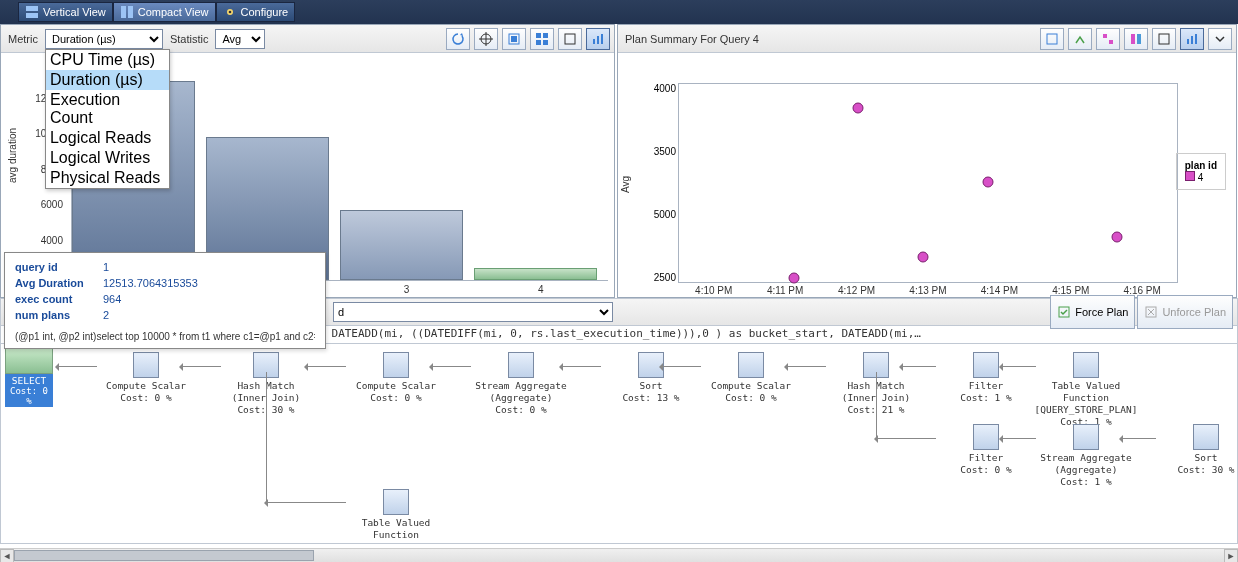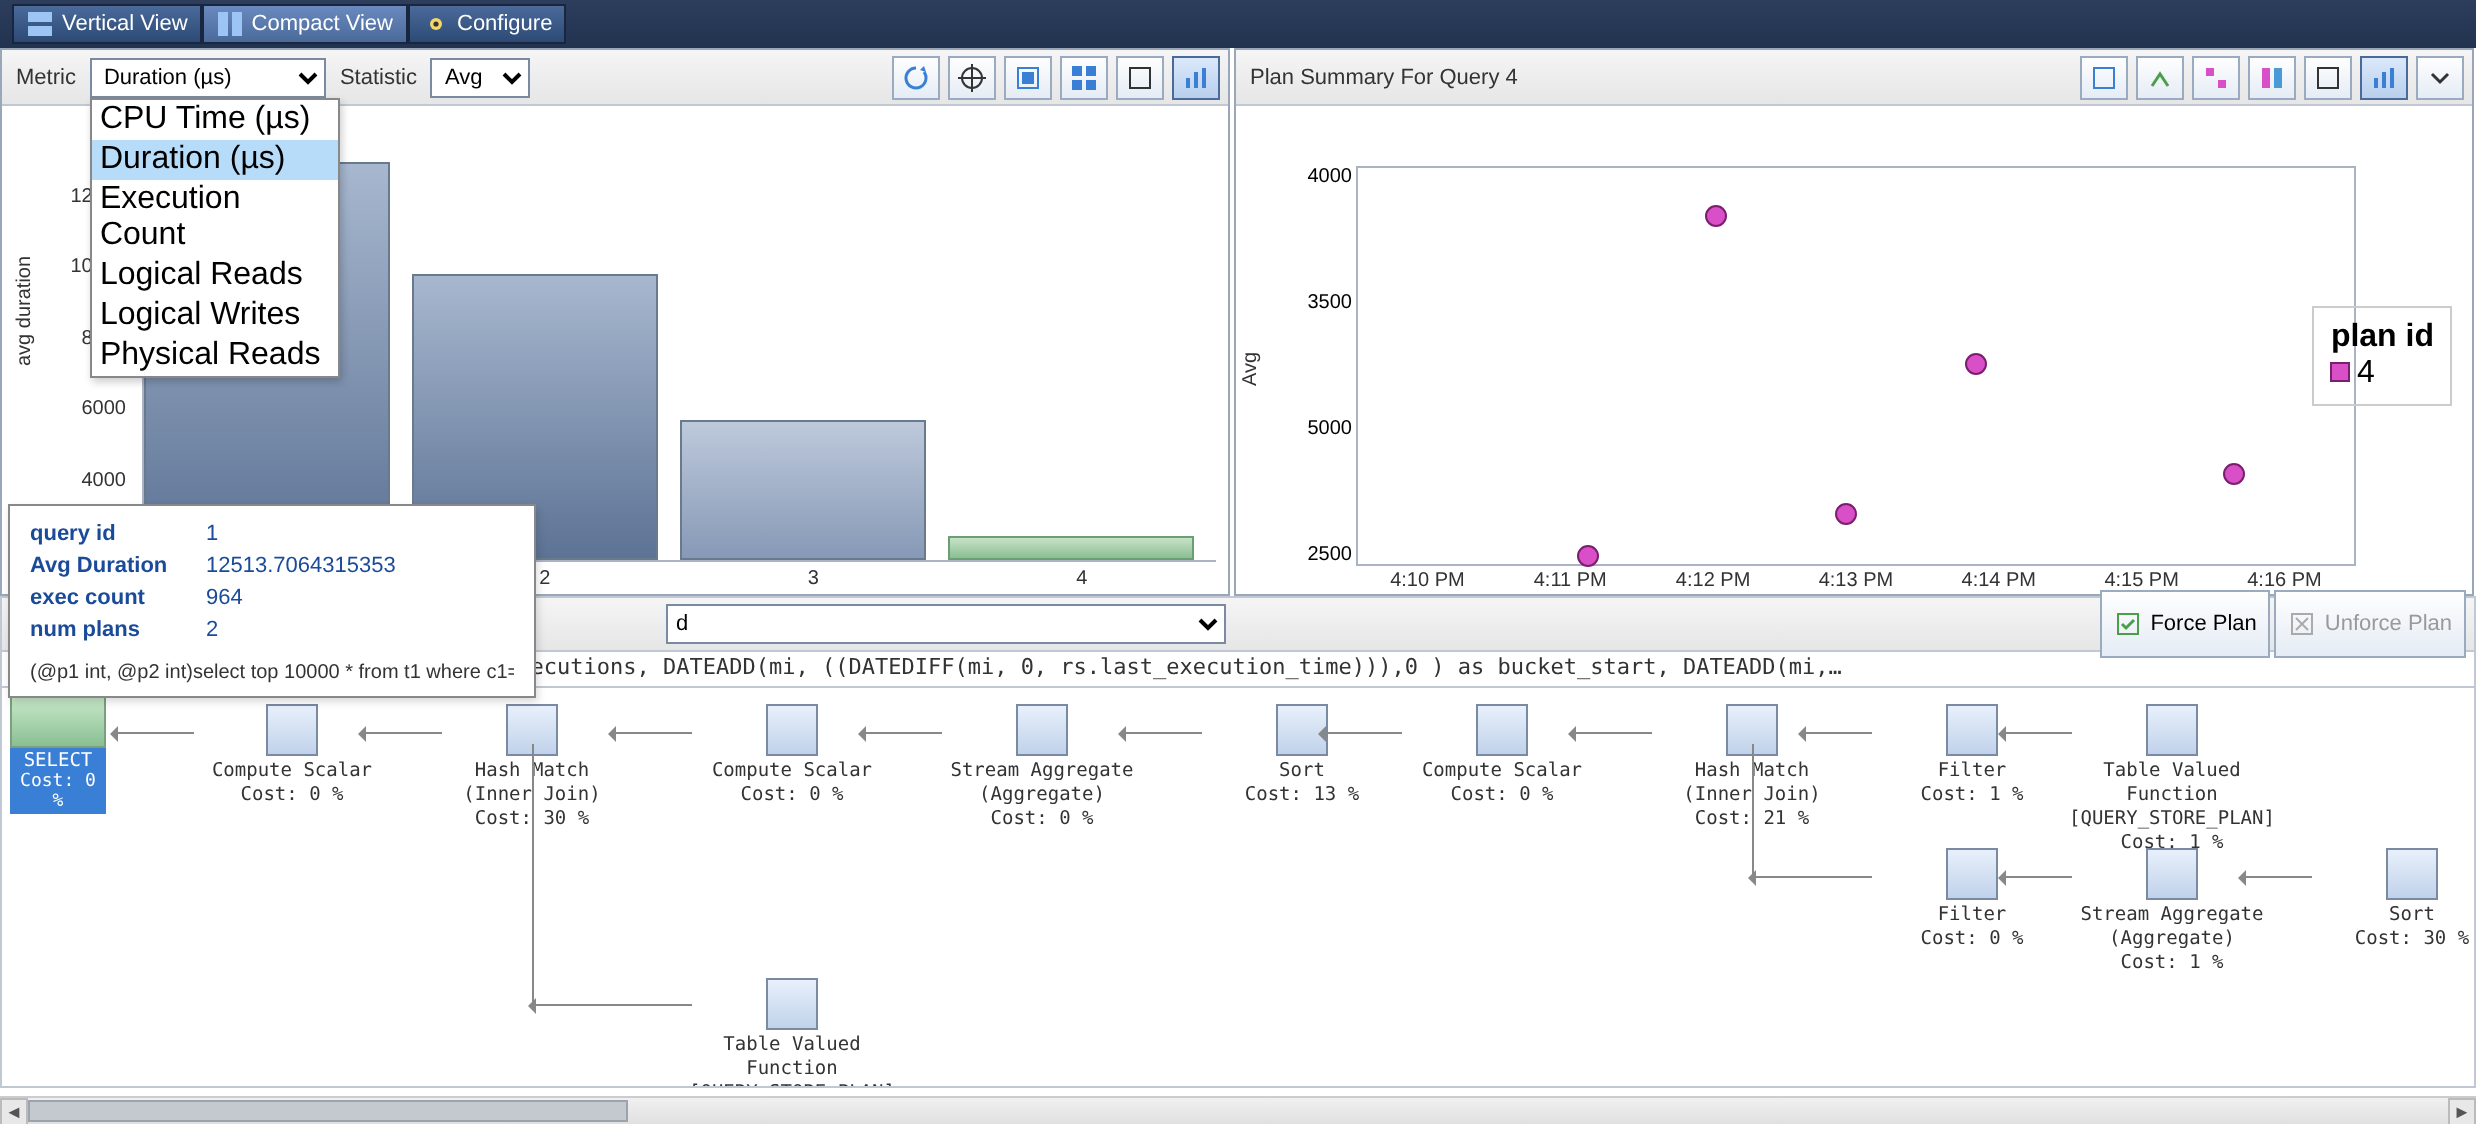--- a/index.html
+++ b/index.html
@@ -1,21 +1,21 @@
 <!DOCTYPE html>
 <html><head>
 <meta charset="utf-8">
 <style>
 * { box-sizing: border-box; margin: 0; padding: 0; }
 body { font-family: "Segoe UI", Tahoma, sans-serif; font-size: 11px; background: #fff; width: 1238px; height: 562px; overflow: hidden; position: relative; }
 
 
 .titlebar { background: linear-gradient(#2c3e5c, #223350); color: #fff; height: 24px; display: flex; align-items: center; padding: 0 6px; justify-content: space-between; }
 .titlebar .title { font-size: 12px; letter-spacing: .3px; }
-.titlebar .right { display: flex; gap: 0; }
+.titlebar .right { display: flex; gap: 0; margin-left: 12px; }
 .hdrbtn { background: linear-gradient(#4a6a9a, #2c4a75); border: 1px solid #1a2640; color: #fff; height: 20px; padding: 0 6px; display: flex; align-items: center; gap: 4px; font-size: 11px; cursor: pointer; }
 .hdrbtn.active { background: linear-gradient(#6a8abf, #4a6a9a); }
 .hdrbtn .ico { width: 14px; height: 14px; display: inline-block; }
 
 
 .panels { display: flex; height: 274px; }
 .panel { border: 1px solid #99a7b8; background: #fff; position: relative; }
 .panel-left { width: 615px; }
 .panel-right { width: 620px; margin-left: 2px; }
 
@@ -38,35 +38,35 @@
 .ylab { position: absolute; left: 6px; top: 130px; transform: rotate(-90deg); transform-origin: left top; font-size: 10px; color: #333; }
 .yticks { position: absolute; left: 22px; top: 40px; bottom: 16px; width: 40px; display: flex; flex-direction: column; justify-content: space-between; text-align: right; font-size: 10px; color: #333; }
 .plotL { position: absolute; left: 70px; right: 6px; top: 20px; bottom: 16px; border: 1px solid #a9b3c1; border-top: none; border-right: none; }
 .bar { position: absolute; bottom: 0; border: 1px solid #6a7a8e; background: linear-gradient(#a7b7ce, #5d7395); }
 .bar.blue2 { background: linear-gradient(#bec9db, #8699b6); }
 .bar.green { background: linear-gradient(#c7e2c8, #8bbf93); border-color: #6a9f74; }
 .xticks { position: absolute; left: 70px; right: 6px; bottom: 2px; display: flex; font-size: 10px; color: #333; }
 .xticks span { flex: 1; text-align: center; }
 
 
-.tooltip { position: absolute; left: 4px; top: 252px; width: 264px; background: #fff; border: 1px solid #888; padding: 6px 10px; z-index: 30; box-shadow: 1px 2px 4px rgba(0,0,0,.15); }
+.tooltip { position: absolute; left: 4px; top: 252px; width: 322px; background: #fff; border: 1px solid #888; padding: 6px 10px; z-index: 30; box-shadow: 1px 2px 4px rgba(0,0,0,.15); }
 .tooltip .trow { display: flex; gap: 10px; line-height: 16px; }
 .tooltip .trow .k { width: 78px; font-weight: bold; color: #1a4b9a; font-size: 11px; }
 .tooltip .trow .v { color: #1a4b9a; font-size: 11px; }
 .tooltip .sql { margin-top: 8px; color: #333; font-size: 10px; white-space: nowrap; overflow: hidden; }
 
 
 .chartR { position: relative; height: 244px; }
 .ylabR { position: absolute; left: 2px; top: 140px; transform: rotate(-90deg); transform-origin: left top; font-size: 10px; color: #333; }
 .yticksR { position: absolute; left: 20px; top: 30px; height: 200px; width: 38px; display: flex; flex-direction: column; justify-content: space-between; text-align: right; font-size: 10px; }
 .plotR { position: absolute; left: 60px; top: 30px; width: 500px; height: 200px; border: 1px solid #a9b3c1; }
 .pt { position: absolute; width: 11px; height: 11px; border-radius: 50%; background: #d84fc7; border: 1px solid #7a1f6e; transform: translate(-50%,-50%); }
 .xticksR { position: absolute; left: 60px; top: 232px; width: 500px; display: flex; font-size: 10px; color: #333; }
 .xticksR span { flex: 1; text-align: center; }
-.legend { position: absolute; right: 10px; top: 100px; border: 1px solid #ccc; padding: 6px 8px; font-size: 16px; }
+.legend { position: absolute; right: 10px; top: 100px; border: 1px solid #ccc; padding: 6px 8px; font-size: 10px; }
 .legend .sw { display: inline-block; width: 10px; height: 10px; background: #d84fc7; border: 1px solid #7a1f6e; margin-right: 3px; }
 
 
 .belowrow { height: 28px; background: linear-gradient(#f5f5f5,#e6e6e6); border: 1px solid #c0c8d3; display: flex; align-items: center; padding: 0 4px; position: relative; }
 .belowrow select { border: 1px solid #7a8aa3; background:#fff; height:20px; font-size:11px; width:280px; margin-left: 328px; }
 .belowrow .rightbtns { position: absolute; right: 4px; display: flex; gap: 2px; }
 .planbtn { height: 22px; border: 1px solid #9aaac0; background: linear-gradient(#fefefe,#e5ecf5); display: flex; align-items: center; gap: 4px; padding: 16px 6px; font-size: 11px; cursor: pointer; }
 .planbtn.disabled { color: #999; }
 
 

